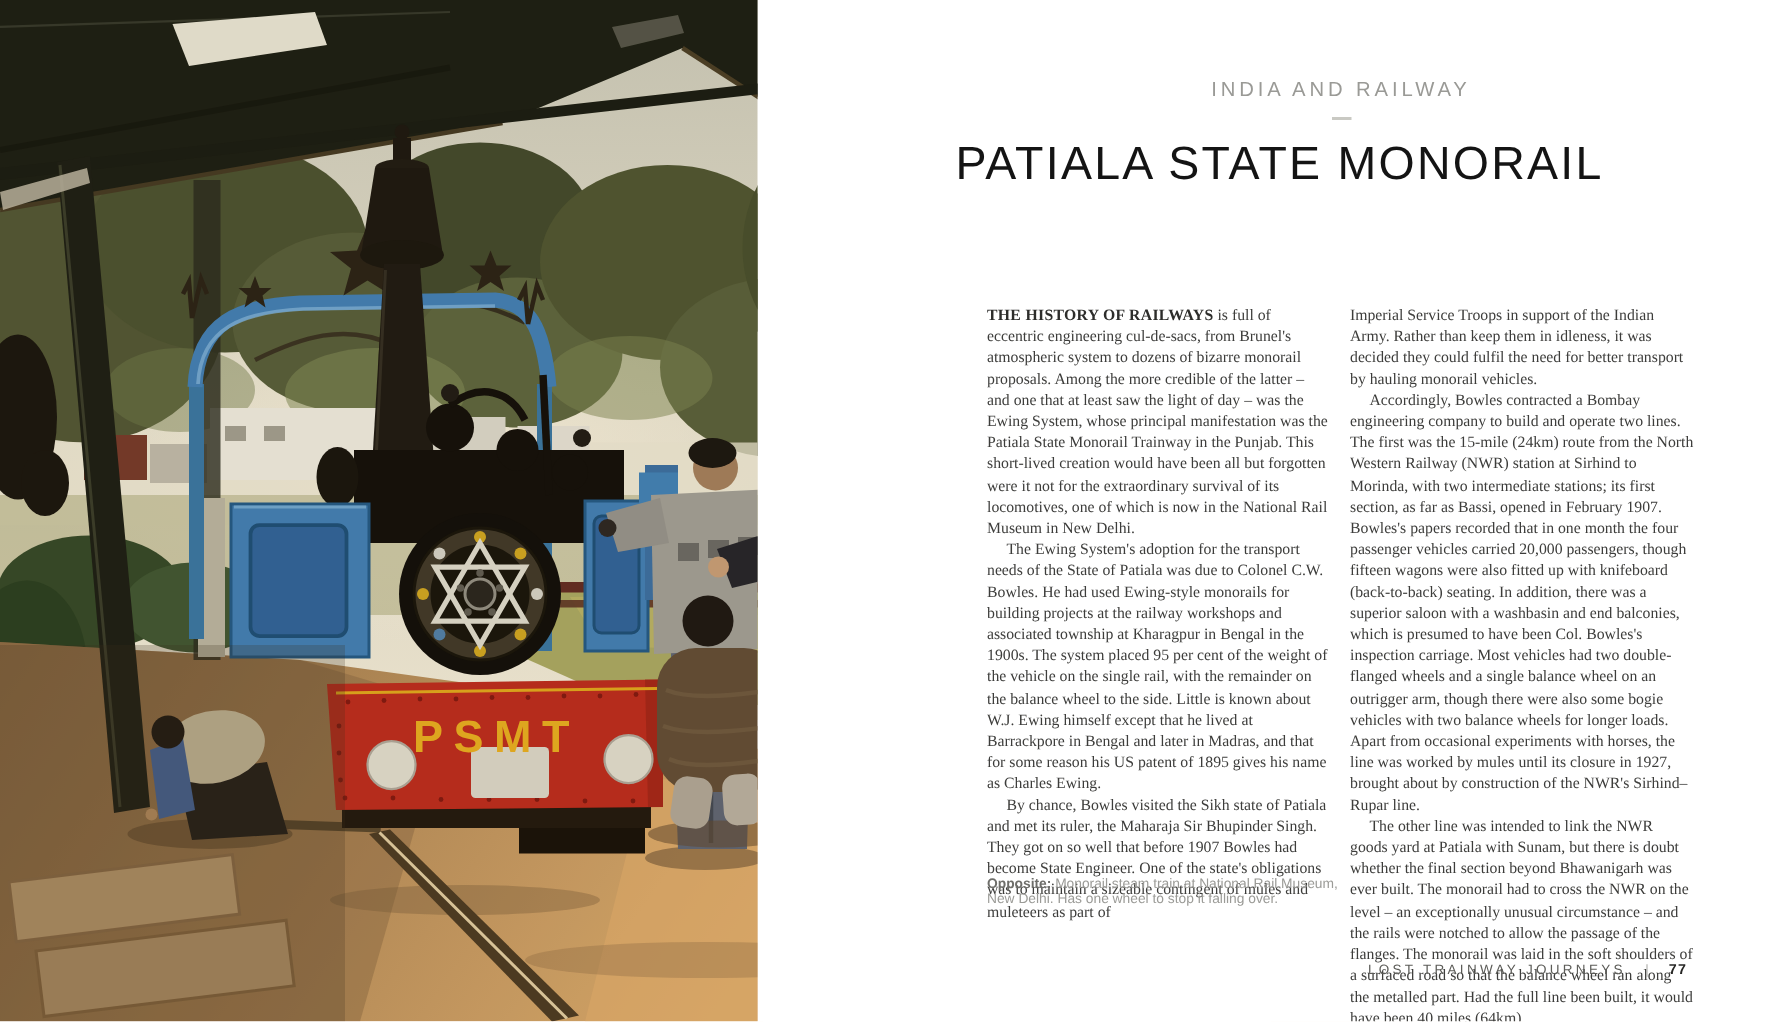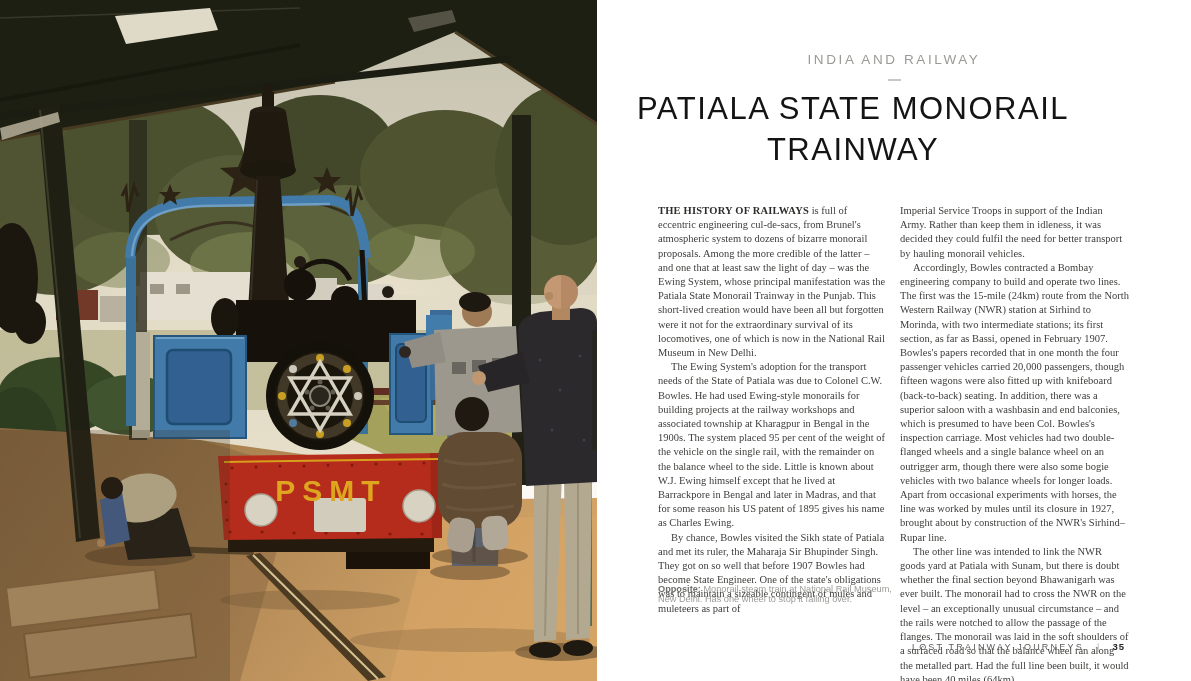--- a/index.html
+++ b/index.html
@@ -1,18 +1,18 @@
 <!DOCTYPE html>
 <html><head>
 <meta charset="utf-8">
 <style>
   html,body{margin:0;padding:0;background:#ffffff;}
   .spread{position:relative;width:1191px;height:681px;background:#ffffff;overflow:hidden;
           font-family:"Liberation Serif",serif;}
-  .photo-page{position:absolute;left:0;top:0;width:597px;height:681px;overflow:hidden;}
+  .photo-page{position:absolute;left:0;top:0;width:505px;height:681px;overflow:hidden;}
   .photo-page svg{display:block;}
   .text-page{position:absolute;left:597px;top:0;width:594px;height:681px;}
   .header-block{position:absolute;left:0;top:52px;width:594px;text-align:center;}
   .chapter-header{font-family:"Liberation Sans",sans-serif;font-size:13.5px;letter-spacing:2.6px;
                   color:#9a9a96;font-weight:400;}
   .header-dash{display:inline-block;width:13px;height:2px;background:#c9c9c3;margin-top:9px;}
   .title-block{position:absolute;left:0;top:88px;width:512px;text-align:center;
                font-family:"Liberation Sans",sans-serif;font-weight:400;font-size:31px;
                letter-spacing:1.5px;color:#141414;line-height:41px;}
   .col{position:absolute;top:204px;width:229px;font-size:10.5px;line-height:14.2px;
@@ -312,37 +312,36 @@
 
   <div class="text-page">
 
     <div class="header-block">
       <div class="chapter-header">INDIA AND RAILWAY</div>
       <div class="header-dash"></div>
     </div>
 
     <div class="title-block">
       <div>PATIALA STATE MONORAIL</div>
-      <div>TRAINWAY</div>
     </div>
 
     <div class="col col-left">
       <p><span class="lead-in">THE HISTORY OF RAILWAYS</span><span> is full of eccentric engineering cul-de-sacs, from Brunel's atmospheric system to dozens of bizarre monorail proposals. Among the more credible of the latter – and one that at least saw the light of day – was the Ewing System, whose principal manifestation was the Patiala State Monorail Trainway in the Punjab. This short-lived creation would have been all but forgotten were it not for the extraordinary survival of its locomotives, one of which is now in the National Rail Museum in New Delhi.</span></p>
       <p>The Ewing System's adoption for the transport needs of the State of Patiala was due to Colonel C.W. Bowles. He had used Ewing-style monorails for building projects at the railway workshops and associated township at Kharagpur in Bengal in the 1900s. The system placed 95 per cent of the weight of the vehicle on the single rail, with the remainder on the balance wheel to the side. Little is known about W.J. Ewing himself except that he lived at Barrackpore in Bengal and later in Madras, and that for some reason his US patent of 1895 gives his name as Charles Ewing.</p>
       <p>By chance, Bowles visited the Sikh state of Patiala and met its ruler, the Maharaja Sir Bhupinder Singh. They got on so well that before 1907 Bowles had become State Engineer. One of the state's obligations was to maintain a sizeable contingent of mules and muleteers as part of</p>
     </div>
 
     <div class="col col-right">
       <p>Imperial Service Troops in support of the Indian Army. Rather than keep them in idleness, it was decided they could fulfil the need for better transport by hauling monorail vehicles.</p>
       <p>Accordingly, Bowles contracted a Bombay engineering company to build and operate two lines. The first was the 15-mile (24km) route from the North Western Railway (NWR) station at Sirhind to Morinda, with two intermediate stations; its first section, as far as Bassi, opened in February 1907. Bowles's papers recorded that in one month the four passenger vehicles carried 20,000 passengers, though fifteen wagons were also fitted up with knifeboard (back-to-back) seating. In addition, there was a superior saloon with a washbasin and end balconies, which is presumed to have been Col. Bowles's inspection carriage. Most vehicles had two double-flanged wheels and a single balance wheel on an outrigger arm, though there were also some bogie vehicles with two balance wheels for longer loads. Apart from occasional experiments with horses, the line was worked by mules until its closure in 1927, brought about by construction of the NWR's Sirhind–Rupar line.</p>
       <p>The other line was intended to link the NWR goods yard at Patiala with Sunam, but there is doubt whether the final section beyond Bhawanigarh was ever built. The monorail had to cross the NWR on the level – an exceptionally unusual circumstance – and the rails were notched to allow the passage of the flanges. The monorail was laid in the soft shoulders of a surfaced road so that the balance wheel ran along the metalled part. Had the full line been built, it would have been 40 miles (64km)</p>
     </div>
 
     <div class="caption">
       <b>Opposite:</b><span> Monorail steam train at National Rail Museum, New Delhi. Has one wheel to stop it falling over.</span>
     </div>
 
     <div class="folio">
-      <span>LOST TRAINWAY JOURNEYS</span><span class="sep">|</span><span class="page-num">35</span>
+      <span>LOST TRAINWAY JOURNEYS</span><span class="sep">|</span><span class="page-num">77</span>
     </div>
 
   </div>
 </div>
 
 </body></html>

